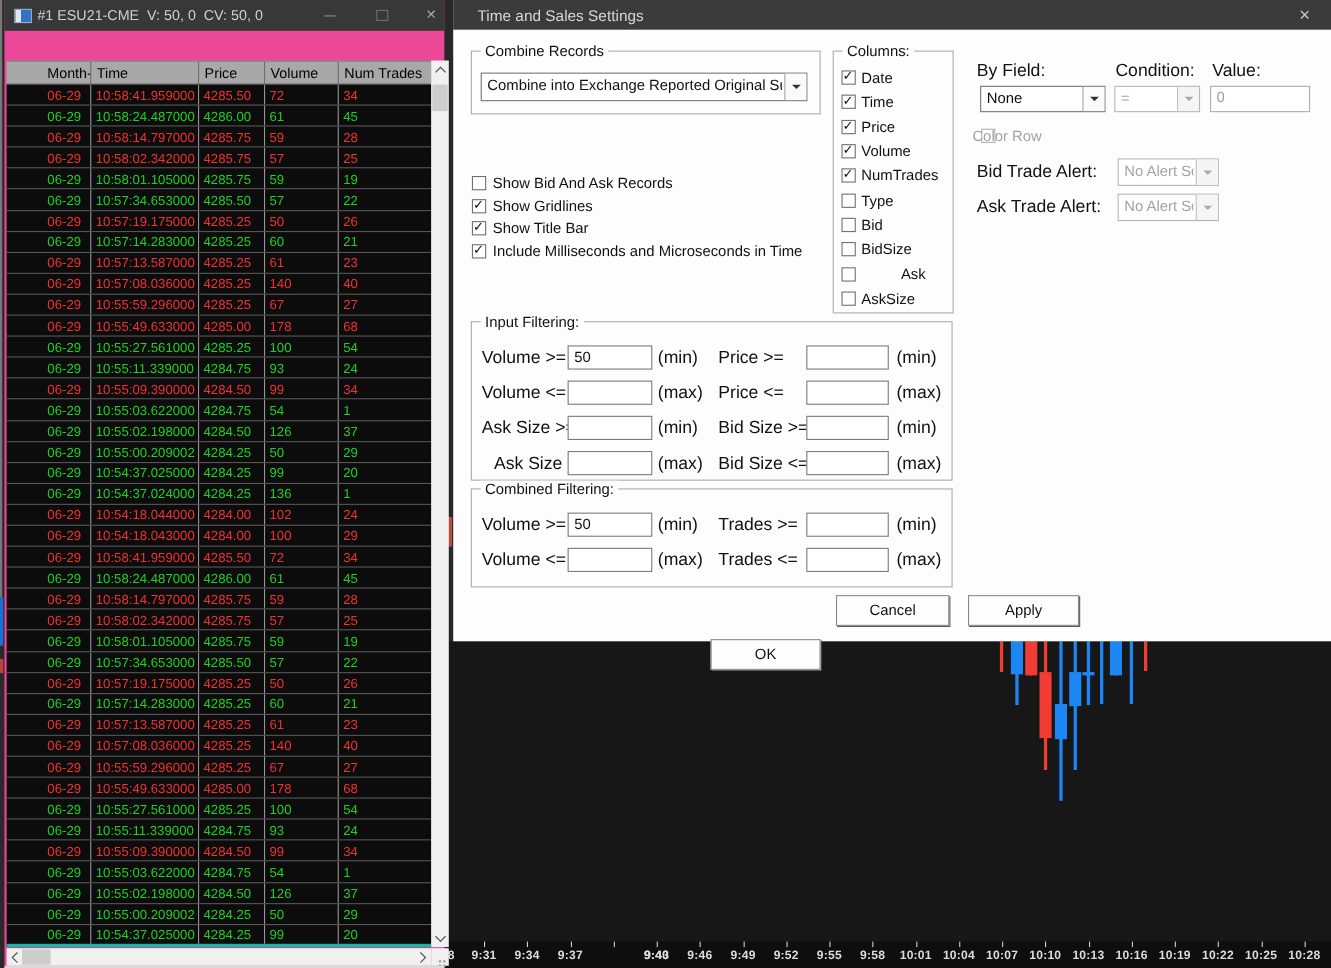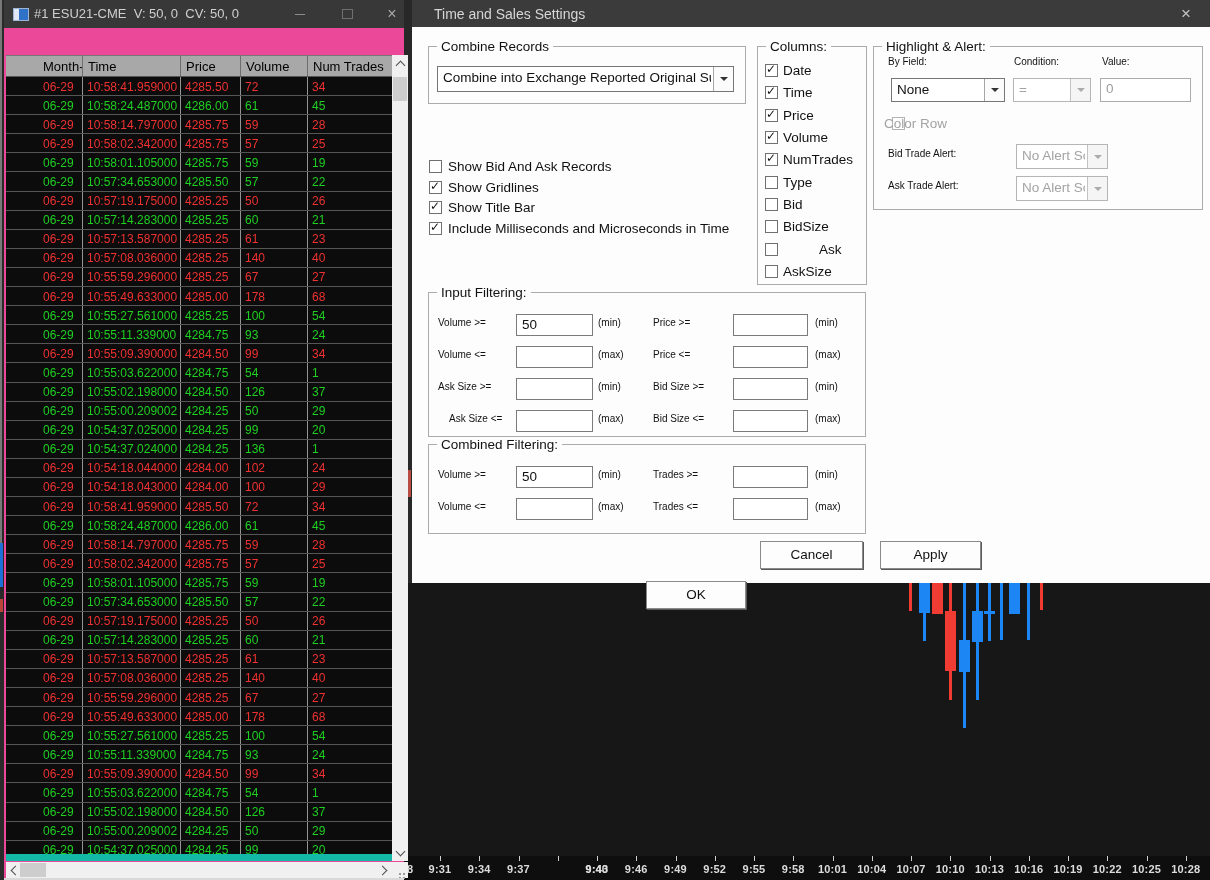--- a/index.html
+++ b/index.html
@@ -39,21 +39,21 @@
   .tsw-menu{position:absolute;left:0;top:28px;width:100%;height:22px;background:#ffffff;}
   .tsw-menu span{position:absolute;top:4px;font-size:13px;color:#1a1a1a;}
   .menu-clear{left:8px;} .menu-settings{left:47px;}
 
   
   .tbl-header{position:absolute;left:2px;top:55px;width:386px;height:22px;background:#a8a8a8;
               border-top:1px solid #777;border-bottom:1px solid #555;box-sizing:border-box;display:flex;}
   .th{box-sizing:border-box;border-right:1px solid #6e6e6e;font-size:13px;color:#000;
       padding:3px 0 0 5px;overflow:hidden;white-space:nowrap;}
   .tbl-body{position:absolute;left:2px;top:77px;width:386px;height:784px;overflow:hidden;background:#0c0c0c;
-            border-bottom:7px solid #14b8a6;box-sizing:border-box;}
+            border-bottom:3px solid #14b8a6;box-sizing:border-box;}
   .ts-row{display:flex;height:19.1px;box-sizing:border-box;border-bottom:1px solid #565656;}
   .td{box-sizing:border-box;border-right:1px solid #949494;font-size:12px;
       padding:2.5px 0 0 4px;overflow:hidden;white-space:nowrap;}
   .w1{width:77px;padding-left:37px;} .w2{width:98px;} .w3{width:60px;} .w4{width:67px;} .w5{width:82px;border-right:none;}
   .up{color:#1fd021;} .down{color:#ef3131;}
 
   
   .vsb{position:absolute;left:388px;top:55px;width:16px;height:806px;background:#f0f0f0;}
   .vsb-up{position:absolute;left:0;top:0;width:16px;height:17px;display:flex;align-items:center;justify-content:center;}
   .vsb-dn{position:absolute;left:0;bottom:0;width:16px;height:17px;display:flex;align-items:center;justify-content:center;}
@@ -88,21 +88,21 @@
   .combo .combo-text{position:absolute;left:5px;top:3px;font-size:13.5px;color:#111;white-space:nowrap;
                      overflow:hidden;right:22px;}
   .combo-btn{position:absolute;right:0;top:0;bottom:0;width:19px;background:#fbfbfb;border-left:1px solid #a5a5a5;
              display:flex;align-items:center;justify-content:center;}
   .arr{width:0;height:0;border-left:4px solid transparent;border-right:4px solid transparent;
        border-top:4px solid #333;display:block;}
   .combo.dis{border-color:#b5b5b5;}
   .combo.dis .combo-text{color:#a3a3a3;}
   .combo.dis .combo-btn{background:#f5f5f5;border-left-color:#c2c2c2;}
   .combo.dis .arr{border-top-color:#ababab;}
-  .flabel{position:absolute;font-size:10px;color:#111;white-space:nowrap;}
+  .flabel{position:absolute;font-size:16px;color:#111;white-space:nowrap;}
   .txt{position:absolute;background:#fff;border:1px solid #7b7b7b;box-sizing:border-box;
        font-size:13.5px;color:#111;padding:2px 0 0 5px;overflow:hidden;white-space:nowrap;}
   .txt.dis{border-color:#ababab;color:#9c9c9c;}
   .btn{position:absolute;height:28px;background:#fdfdfd;border:1px solid #8a8a8a;box-sizing:border-box;
        box-shadow:1px 1px 0 0 #5a5a5a;font-size:13.5px;color:#111;text-align:center;line-height:25px;}
 </style>
 </head>
 <body>
 
 <div class="root">
@@ -587,23 +587,20 @@
         <span class="cb" style="left: 353px; top: 198.1px;"></span>
         <span class="cblabel" style="left: 371px; top: 197.1px;">Bid</span>
         <span class="cb" style="left: 353px; top: 220.45px;"></span>
         <span class="cblabel" style="left: 371px; top: 219.45px;">BidSize</span>
         <span class="cb" style="left: 353px; top: 242.8px;"></span>
         <span class="cblabel" style="left: 383px; top: 241.8px; margin-left: 24px;">Ask</span>
         <span class="cb" style="left: 353px; top: 265.15px;"></span>
         <span class="cblabel" style="left: 371px; top: 264.15px;">AskSize</span>
       </div>
 
-    <div class="group" style="left:461px;top:46px;width:330px;height:164px;">
-      <span class="glabel">Highlight &amp; Alert:</span>
-    </div>
     <span class="flabel" style="left:476px;top:56px;">By Field:</span>
     <span class="flabel" style="left:602px;top:56px;">Condition:</span>
     <span class="flabel" style="left:690px;top:56px;">Value:</span>
     <div class="combo" style="left:479px;top:78px;width:114px;height:24px;">
       <span class="combo-text">None</span>
       <span class="combo-btn">
           <i class="arr"></i>
         </span>
     </div>
     <div class="combo dis" style="left:601px;top:78px;width:78px;height:24px;">

